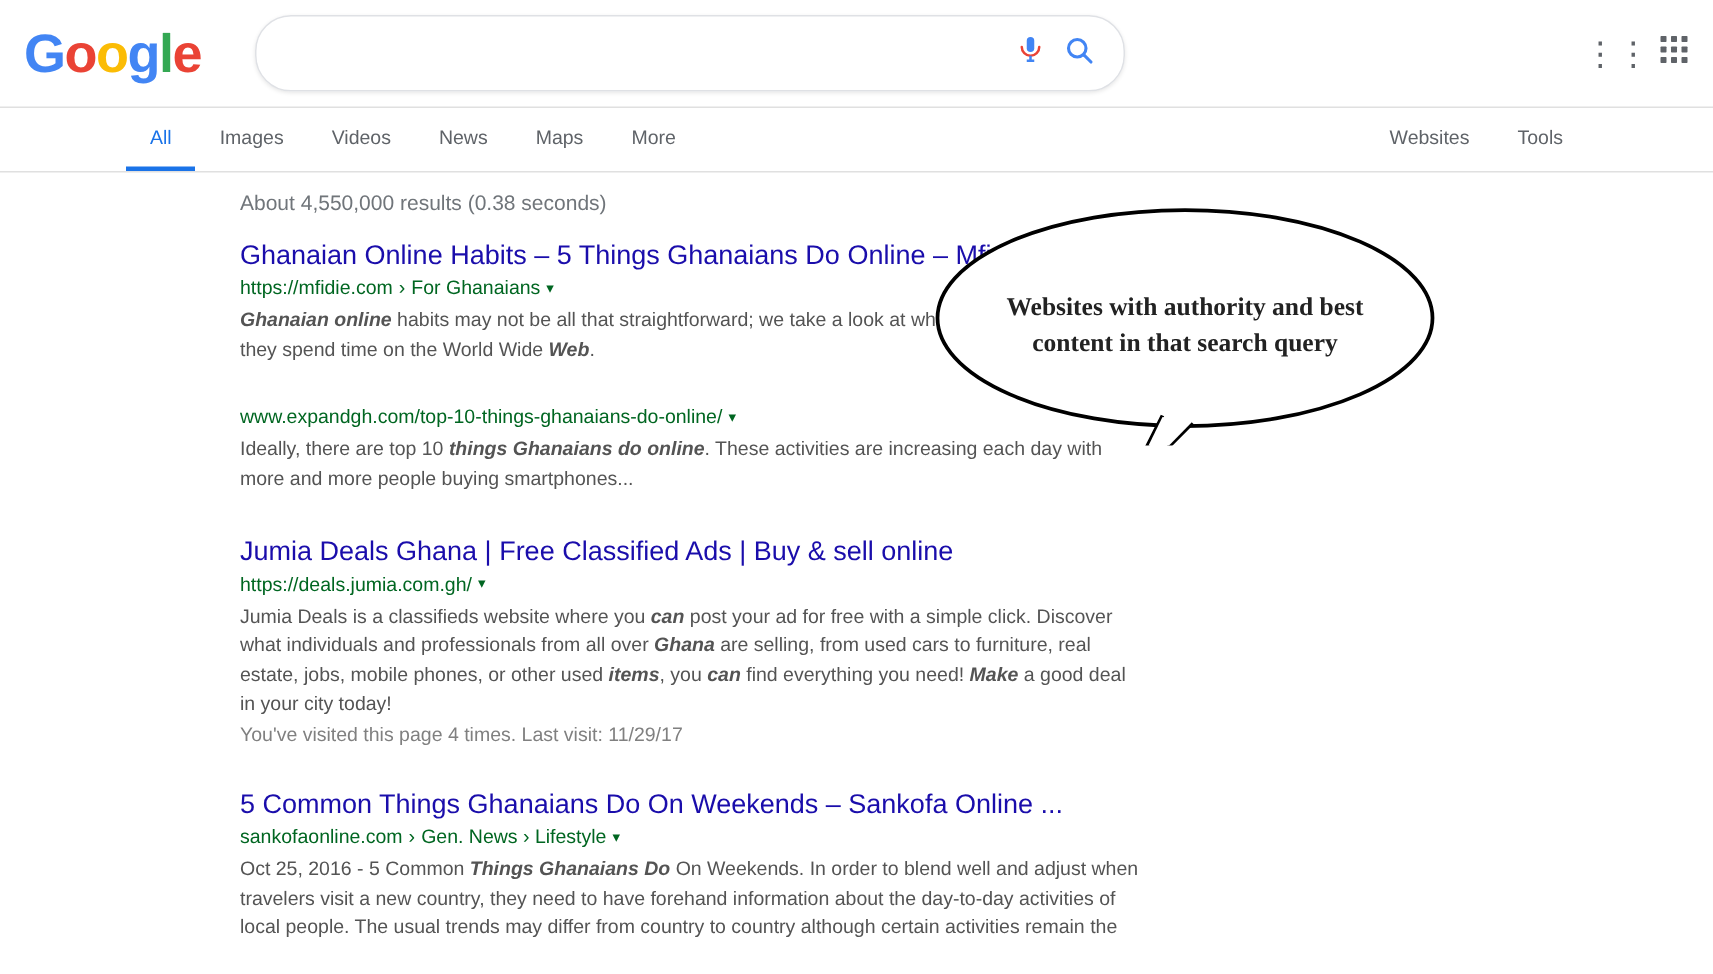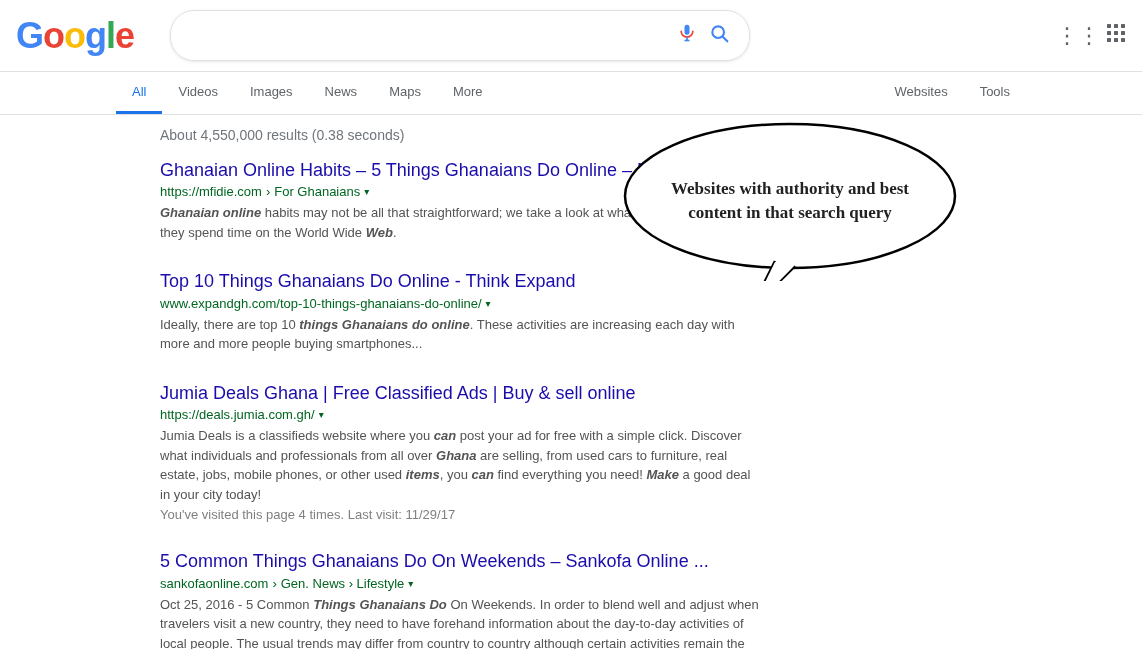--- a/index.html
+++ b/index.html
@@ -16,21 +16,21 @@
     .logo-e { color: #EA4335; }
 
     .search-bar { display: flex; align-items: center; border: 1px solid #dfe1e5; border-radius: 24px; padding: 8px 16px; width: 580px; gap: 8px; box-shadow: 0 1px 3px rgba(0,0,0,0.1); }
     .search-input { border: none; outline: none; font-size: 16px; flex: 1; color: #202124; }
     .search-mic-icon { color: #4285F4; font-size: 20px; cursor: pointer; }
     .search-icon-btn { color: #4285F4; font-size: 18px; cursor: pointer; padding: 4px; }
 
     .apps-icon { margin-left: auto; font-size: 20px; color: #5f6368; cursor: pointer; }
 
     
-    .nav-tabs { display: flex; align-items: flex-end; padding: 0 116px; border-bottom: 1px solid #e0e0e0; gap: 0; }
+    .nav-tabs { display: flex; align-items: flex-end; padding: 0 84px; border-bottom: 1px solid #e0e0e0; gap: 0; }
     .nav-tab { padding: 12px 16px; font-size: 13px; color: #5f6368; cursor: pointer; text-decoration: none; display: flex; align-items: center; gap: 4px; border-bottom: 3px solid transparent; }
     .nav-tab.active { color: #1a73e8; border-bottom: 3px solid #1a73e8; }
     .nav-tab-right { margin-left: auto; display: flex; gap: 0; }
 
     
     .results-area { padding: 12px 0 12px 160px; max-width: 900px; }
     .results-count { font-size: 14px; color: #70757a; margin-bottom: 16px; }
 
     
     .result-item { margin-bottom: 28px; max-width: 600px; }
@@ -80,22 +80,22 @@
       <rect x="15" y="8" width="4" height="4" rx="0.5"></rect>
       <rect x="1" y="15" width="4" height="4" rx="0.5"></rect>
       <rect x="8" y="15" width="4" height="4" rx="0.5"></rect>
       <rect x="15" y="15" width="4" height="4" rx="0.5"></rect>
     </svg>
   </span>
 </div>
 
 <div class="nav-tabs">
   <a class="nav-tab active" href="#">All</a>
+  <a class="nav-tab" href="#">Images</a>
   <a class="nav-tab" href="#">Videos</a>
-  <a class="nav-tab" href="#">Images</a>
   <a class="nav-tab" href="#">News</a>
   <a class="nav-tab" href="#">Maps</a>
   <a class="nav-tab" href="#">More</a>
   <div class="nav-tab-right">
     <a class="nav-tab" href="#">Websites</a>
     <a class="nav-tab" href="#">Tools</a>
   </div>
 </div>
 
 <div style="position:relative;">
@@ -112,23 +112,20 @@
         <span class="result-url"> › </span>
         <span class="result-url">For Ghanaians</span>
         <span class="result-url-arrow">▾</span>
       </div>
       <div class="result-snippet">
         <b>Ghanaian online</b> habits may not be all that straightforward; we take a look at what Ghana<b>ians</b> do when they spend time on the World Wide <b>Web</b>.
       </div>
     </div>
 
     <div class="result-item">
-      <div class="result-title">
-        <a href="#">Top 10 Things Ghanaians Do Online - Think Expand</a>
-      </div>
       <div class="result-url-row">
         <span class="result-url">www.expandgh.com/top-10-things-ghanaians-do-online/</span>
         <span class="result-url-arrow">▾</span>
       </div>
       <div class="result-snippet">
         Ideally, there are top 10 <b>things Ghanaians do online</b>. These activities are increasing each day with more and more people buying smartphones...
       </div>
     </div>
 
     <div class="result-item">
@@ -154,21 +151,21 @@
         <span class="result-url"> › </span>
         <span class="result-url">Gen. News › Lifestyle</span>
         <span class="result-url-arrow">▾</span>
       </div>
       <div class="result-snippet">
         Oct 25, 2016 - 5 Common <b>Things Ghanaians Do</b> On Weekends. In order to blend well and adjust when travelers visit a new country, they need to have forehand information about the day-to-day activities of local people. The usual trends may differ from country to country although certain activities remain the
       </div>
     </div>
   </div>
 
-  <div class="callout-container" style="position:absolute; top:6px; left:620px;">
+  <div class="callout-container" style="position:absolute; top:22px; left:620px;">
     <div style="position:relative; width:340px;">
       
       <svg width="340" height="160" viewBox="0 0 340 160">
 
         <ellipse cx="170" cy="75" rx="165" ry="72" fill="white" stroke="black" stroke-width="2.5"></ellipse>
 
         <path d="M155 140 L130 190 L175 145" fill="white" stroke="black" stroke-width="2.5" stroke-linejoin="round"></path>
         <path d="M155 141 L132 188 L175 144" fill="white" stroke="none"></path>
       </svg>
       <div style="position:absolute; top:10px; left:10px; width:320px; height:140px; display:flex; align-items:center; justify-content:center; pointer-events:none;">

